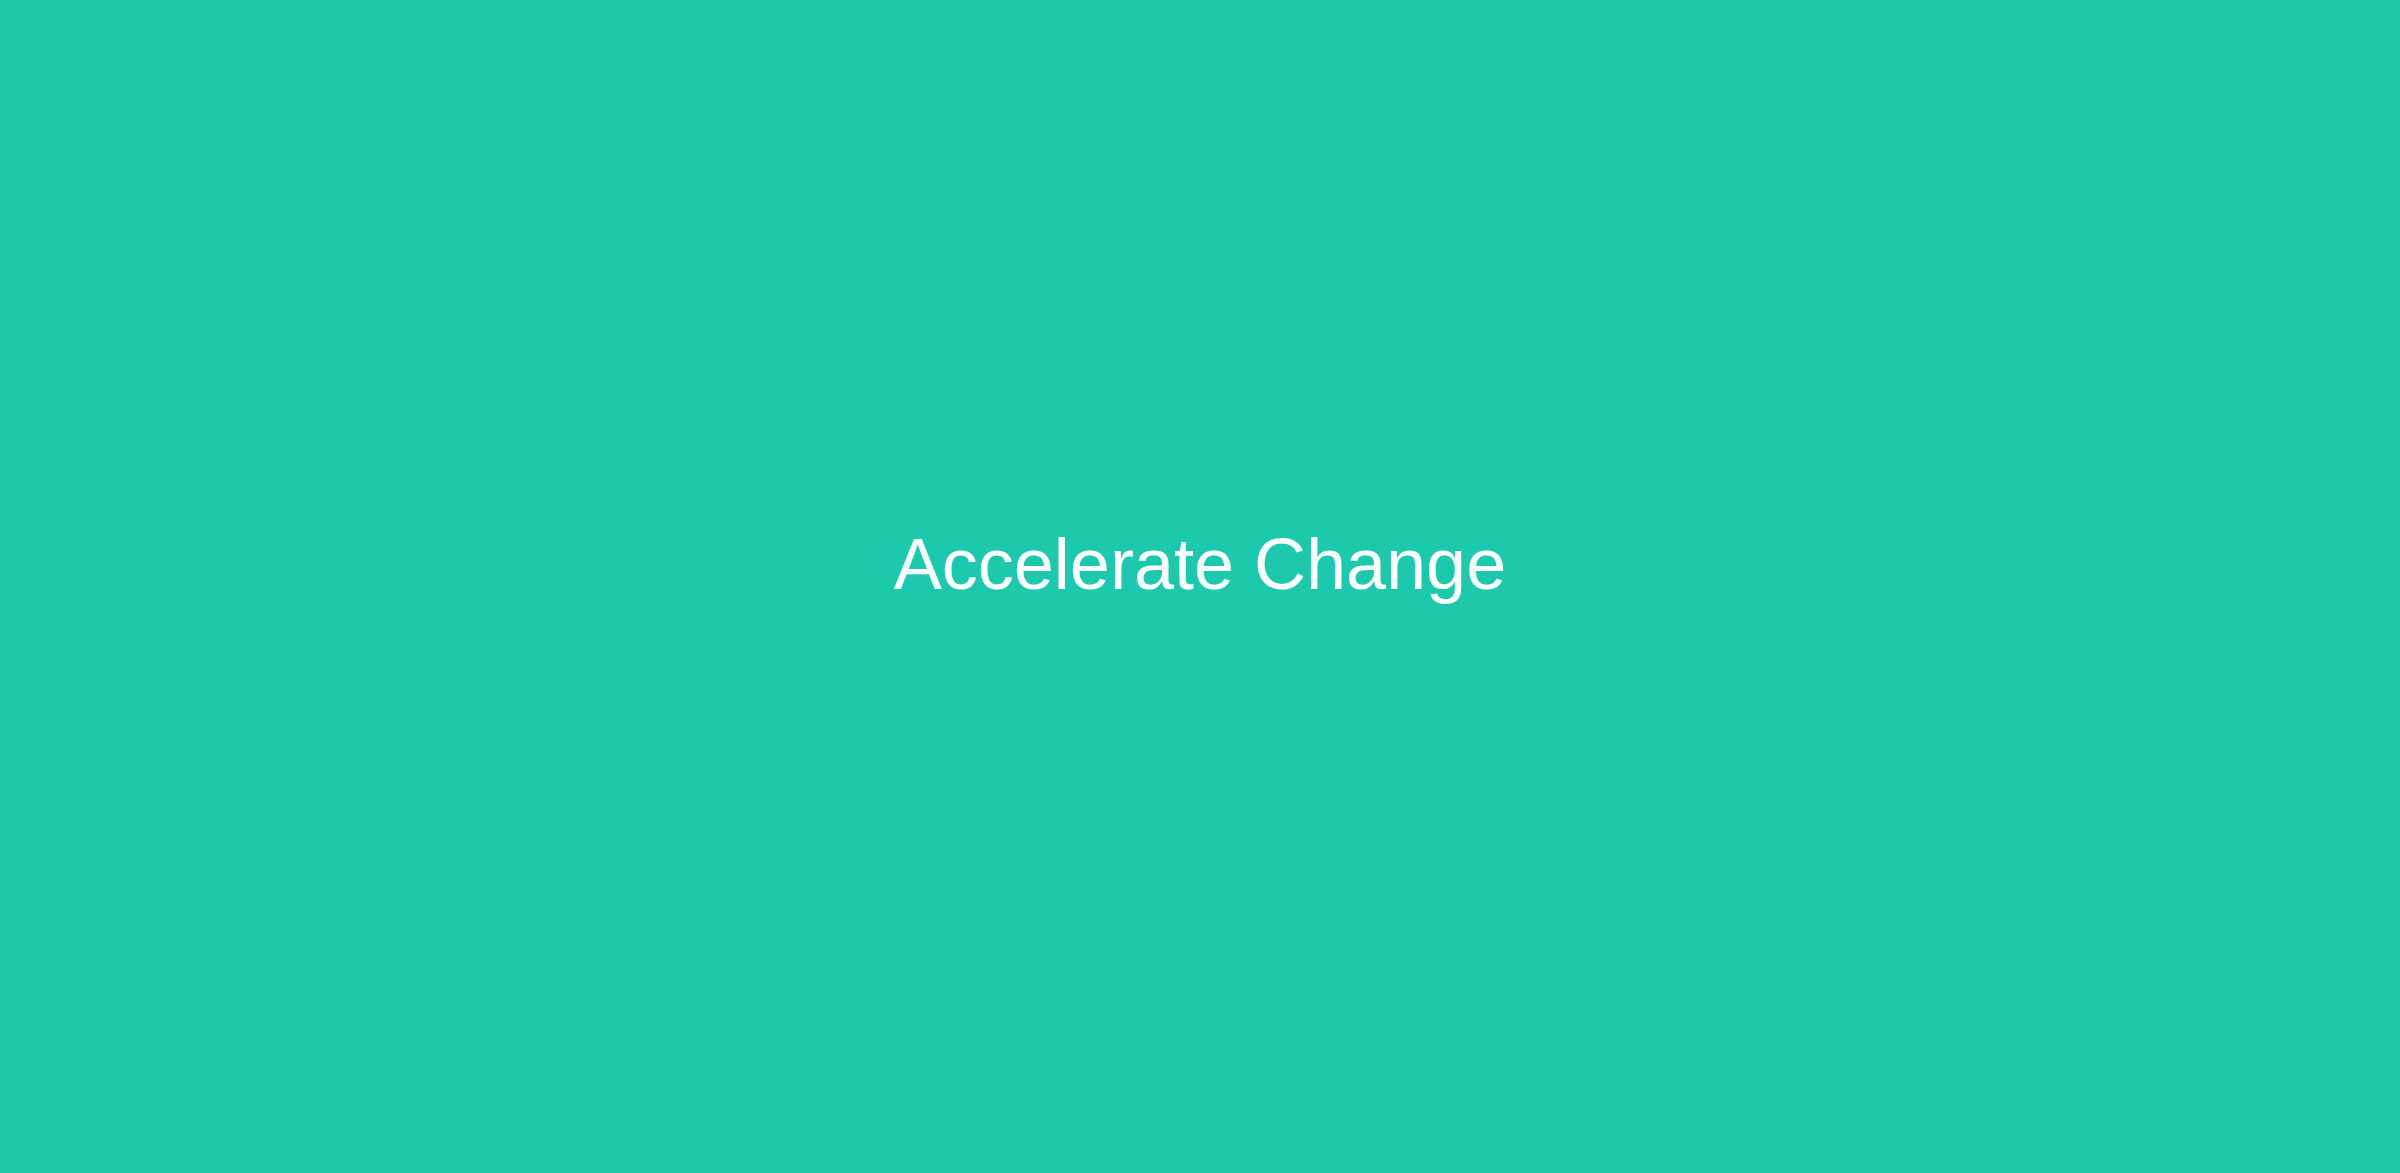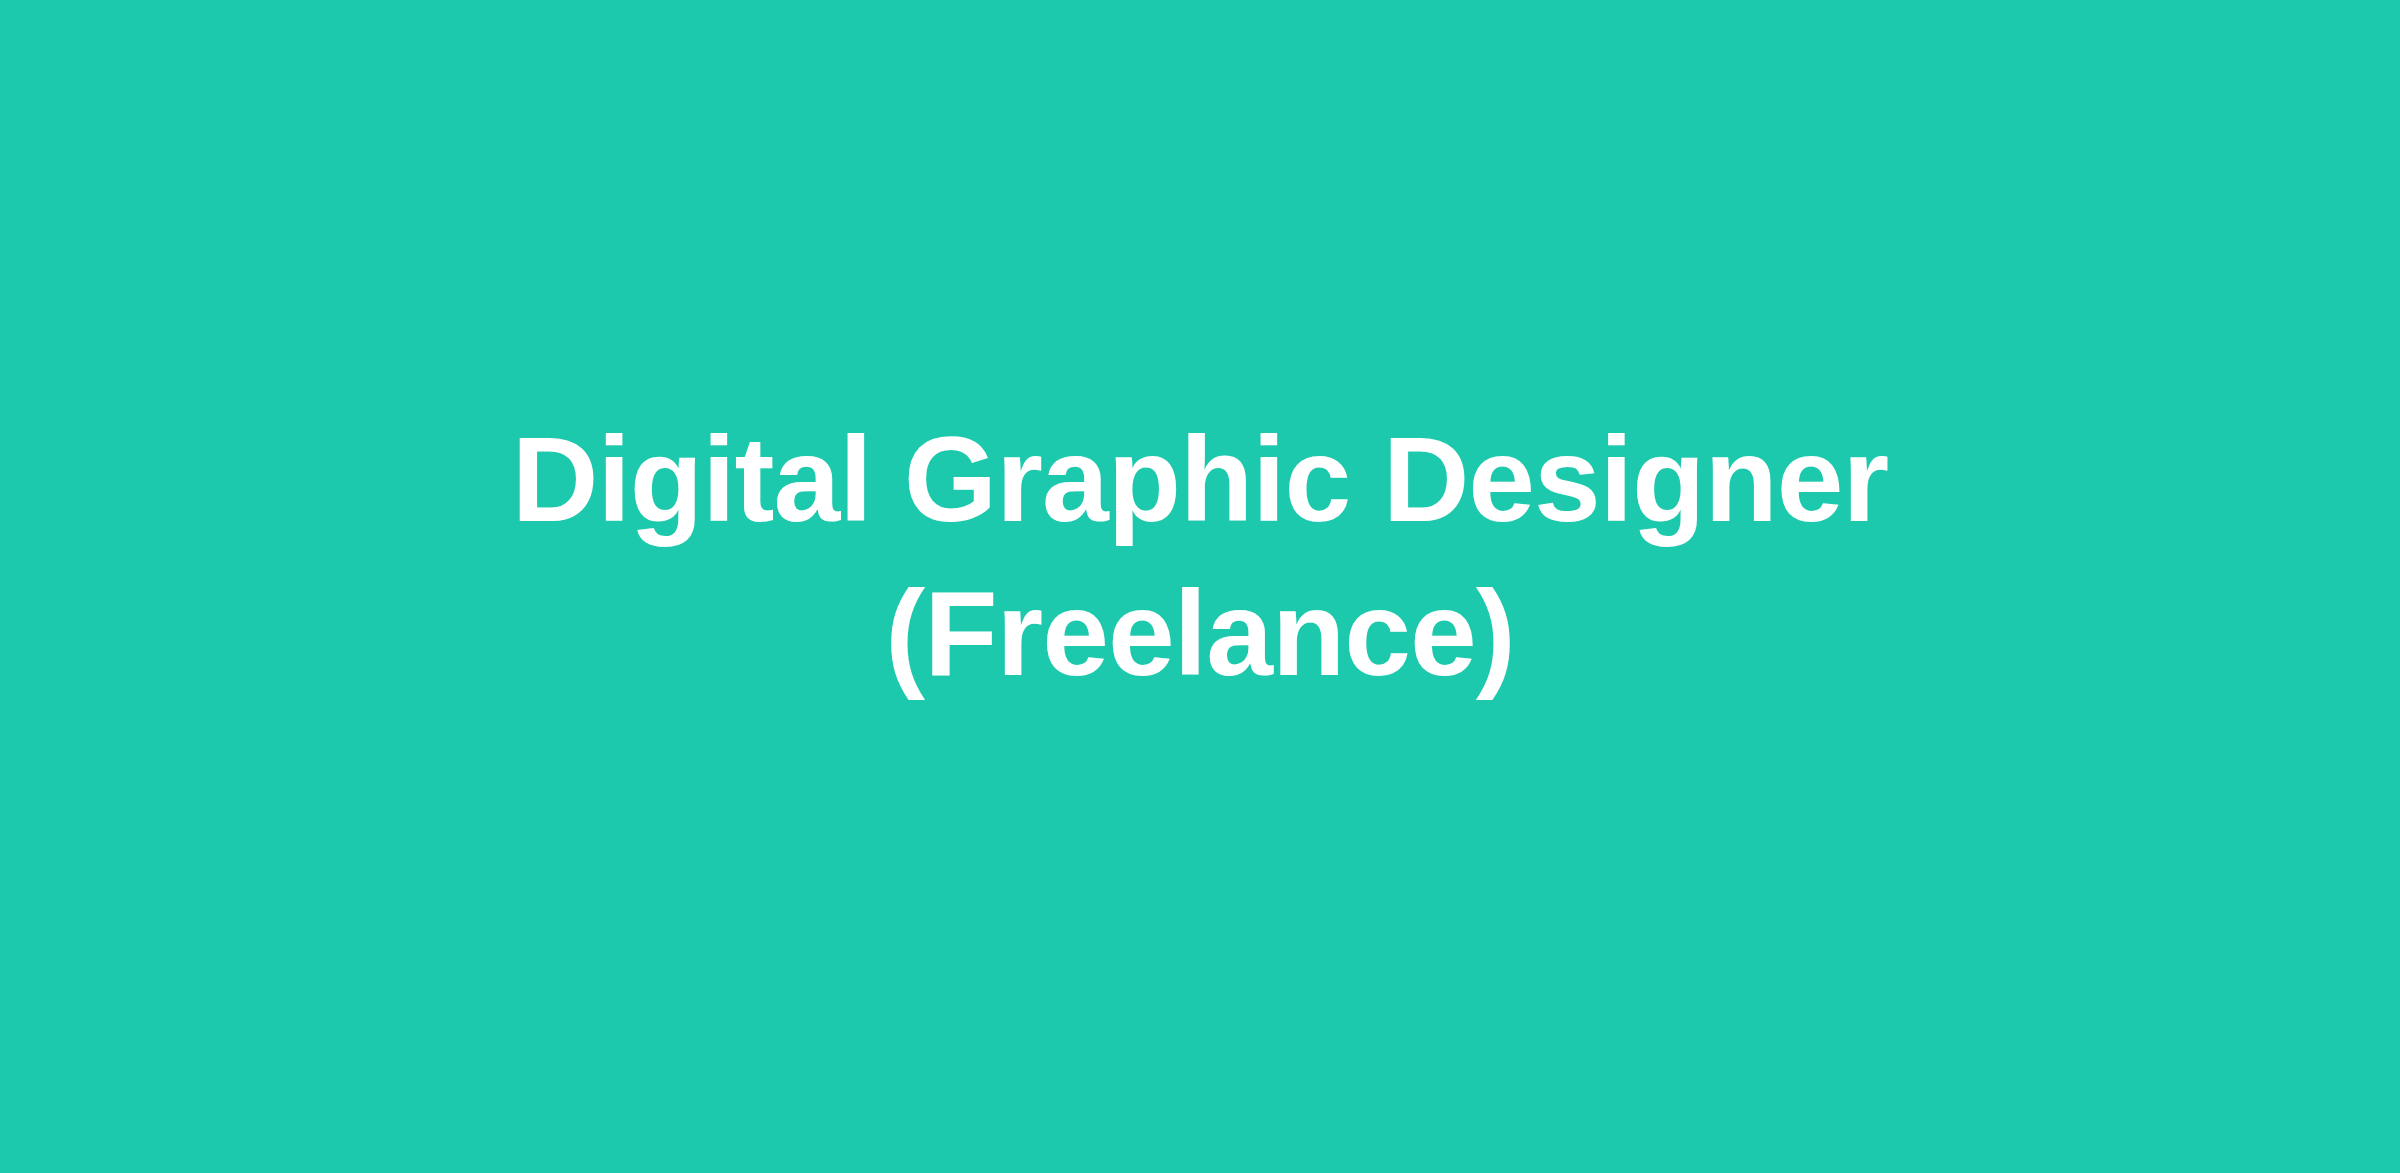--- a/index.html
+++ b/index.html
@@ -60,18 +60,18 @@
     text-align: center;
   }
 </style>
 </head>
 <body>
 
 <div class="banner">
 
   <div class="hero-text-block">
 
-    <h1 class="hero-title">Digital Graphic Designer (Freelance)</h1>
 
+    <p class="hero-subtitle">Accelerate Change</p>
 
   </div>
 
 </div>
 
 </body></html>

